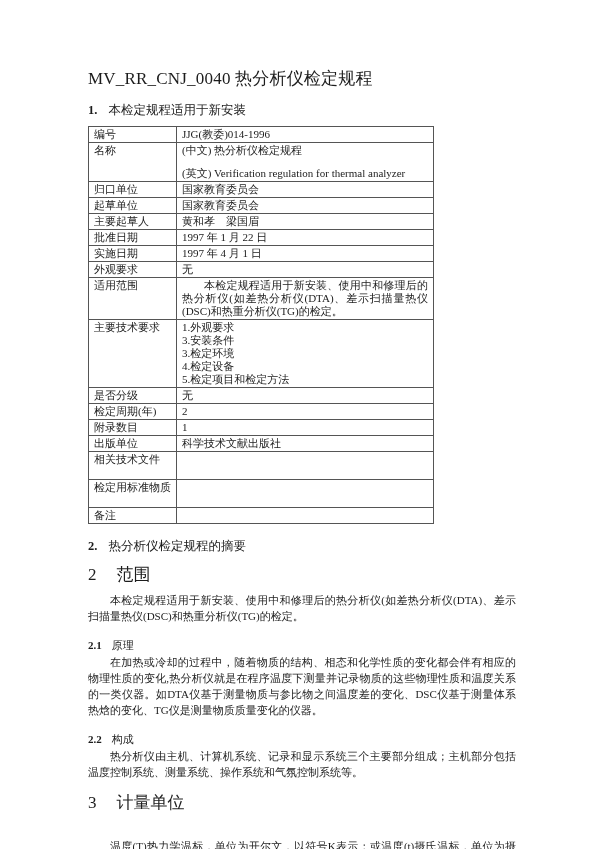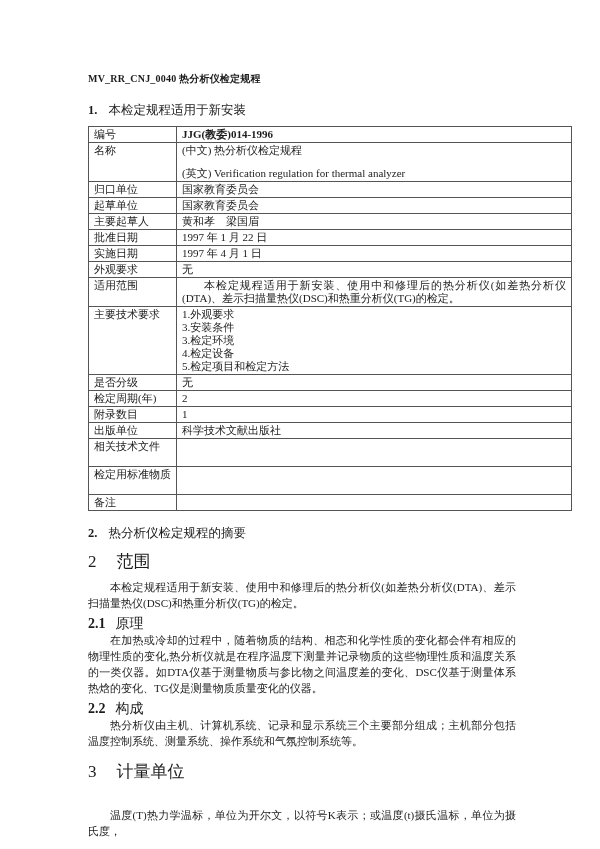--- a/index.html
+++ b/index.html
@@ -5,42 +5,42 @@
   * { box-sizing: border-box; }
   html,body { margin:0; padding:0; background:#e8e8e8; }
   .page {
     width:600px; height:849px; margin:0 auto; background:var(--page-bg,#ffffff);
     position:relative; overflow:hidden;
     font-family:"Liberation Serif","DejaVu Serif",serif;
     color:var(--text,#1c1c1c);
   }
   .content { position:absolute; left:88px; top:69px; width:428px; }
 
-  .doc-title { font-size:10px; line-height:19px; letter-spacing:0.2px;font-weight:bold; }
+  .doc-title { font-size:17px; line-height:19px; letter-spacing:0.2px; }
 
   .num-heading { margin-top:14px; font-size:12.5px; line-height:16px; }
   .nh-num { font-weight:bold; margin-right:11px; }
 
-  .spec-table { border-collapse:collapse; width:484px; margin-top:8px; table-layout:fixed; }
+  .spec-table { border-collapse:collapse; width:346px; margin-top:8px; table-layout:fixed; }
   .spec-table td {
     border:1px solid var(--border,#555555);
     vertical-align:top; font-size:11px; line-height:13px; padding:1px 5px 1px 5px;
     overflow:hidden;
   }
   .spec-table td.label-cell { }
-  .spec-table td.value-cell.bold { font-weight:bold;margin-left:12px; }
+  .spec-table td.value-cell.bold { font-weight:normal;margin-left:12px; }
   .spec-table td.value-cell.indent { text-indent:22px; text-align:justify; }
   .spec-table tr.tall td { height:28px; }
   .spec-table td.value-cell.spaced { padding-bottom:1px; }
   .spec-table td.value-cell.spaced .cell-line + .cell-line { margin-top:10px; }
 
   .big-heading { margin:10px 0 0 0; font-size:17px; line-height:21px; font-weight:normal; }
   .bh-num { margin-right:20px; }
 
-  .sub-heading { margin-top:5px; font-size:14px; line-height:15px; }
+  .sub-heading { margin-top:14px; font-size:11px; line-height:15px; }
   .sh-num { font-weight:bold; margin-right:10px; }
 
   .body-para {
     margin:7px 0 0 0; font-size:11px; line-height:16px;
     text-indent:22px; text-align:justify;
   }
   .body-para.last { margin-top:25px; }
 </style>
 </head>
 <body>

